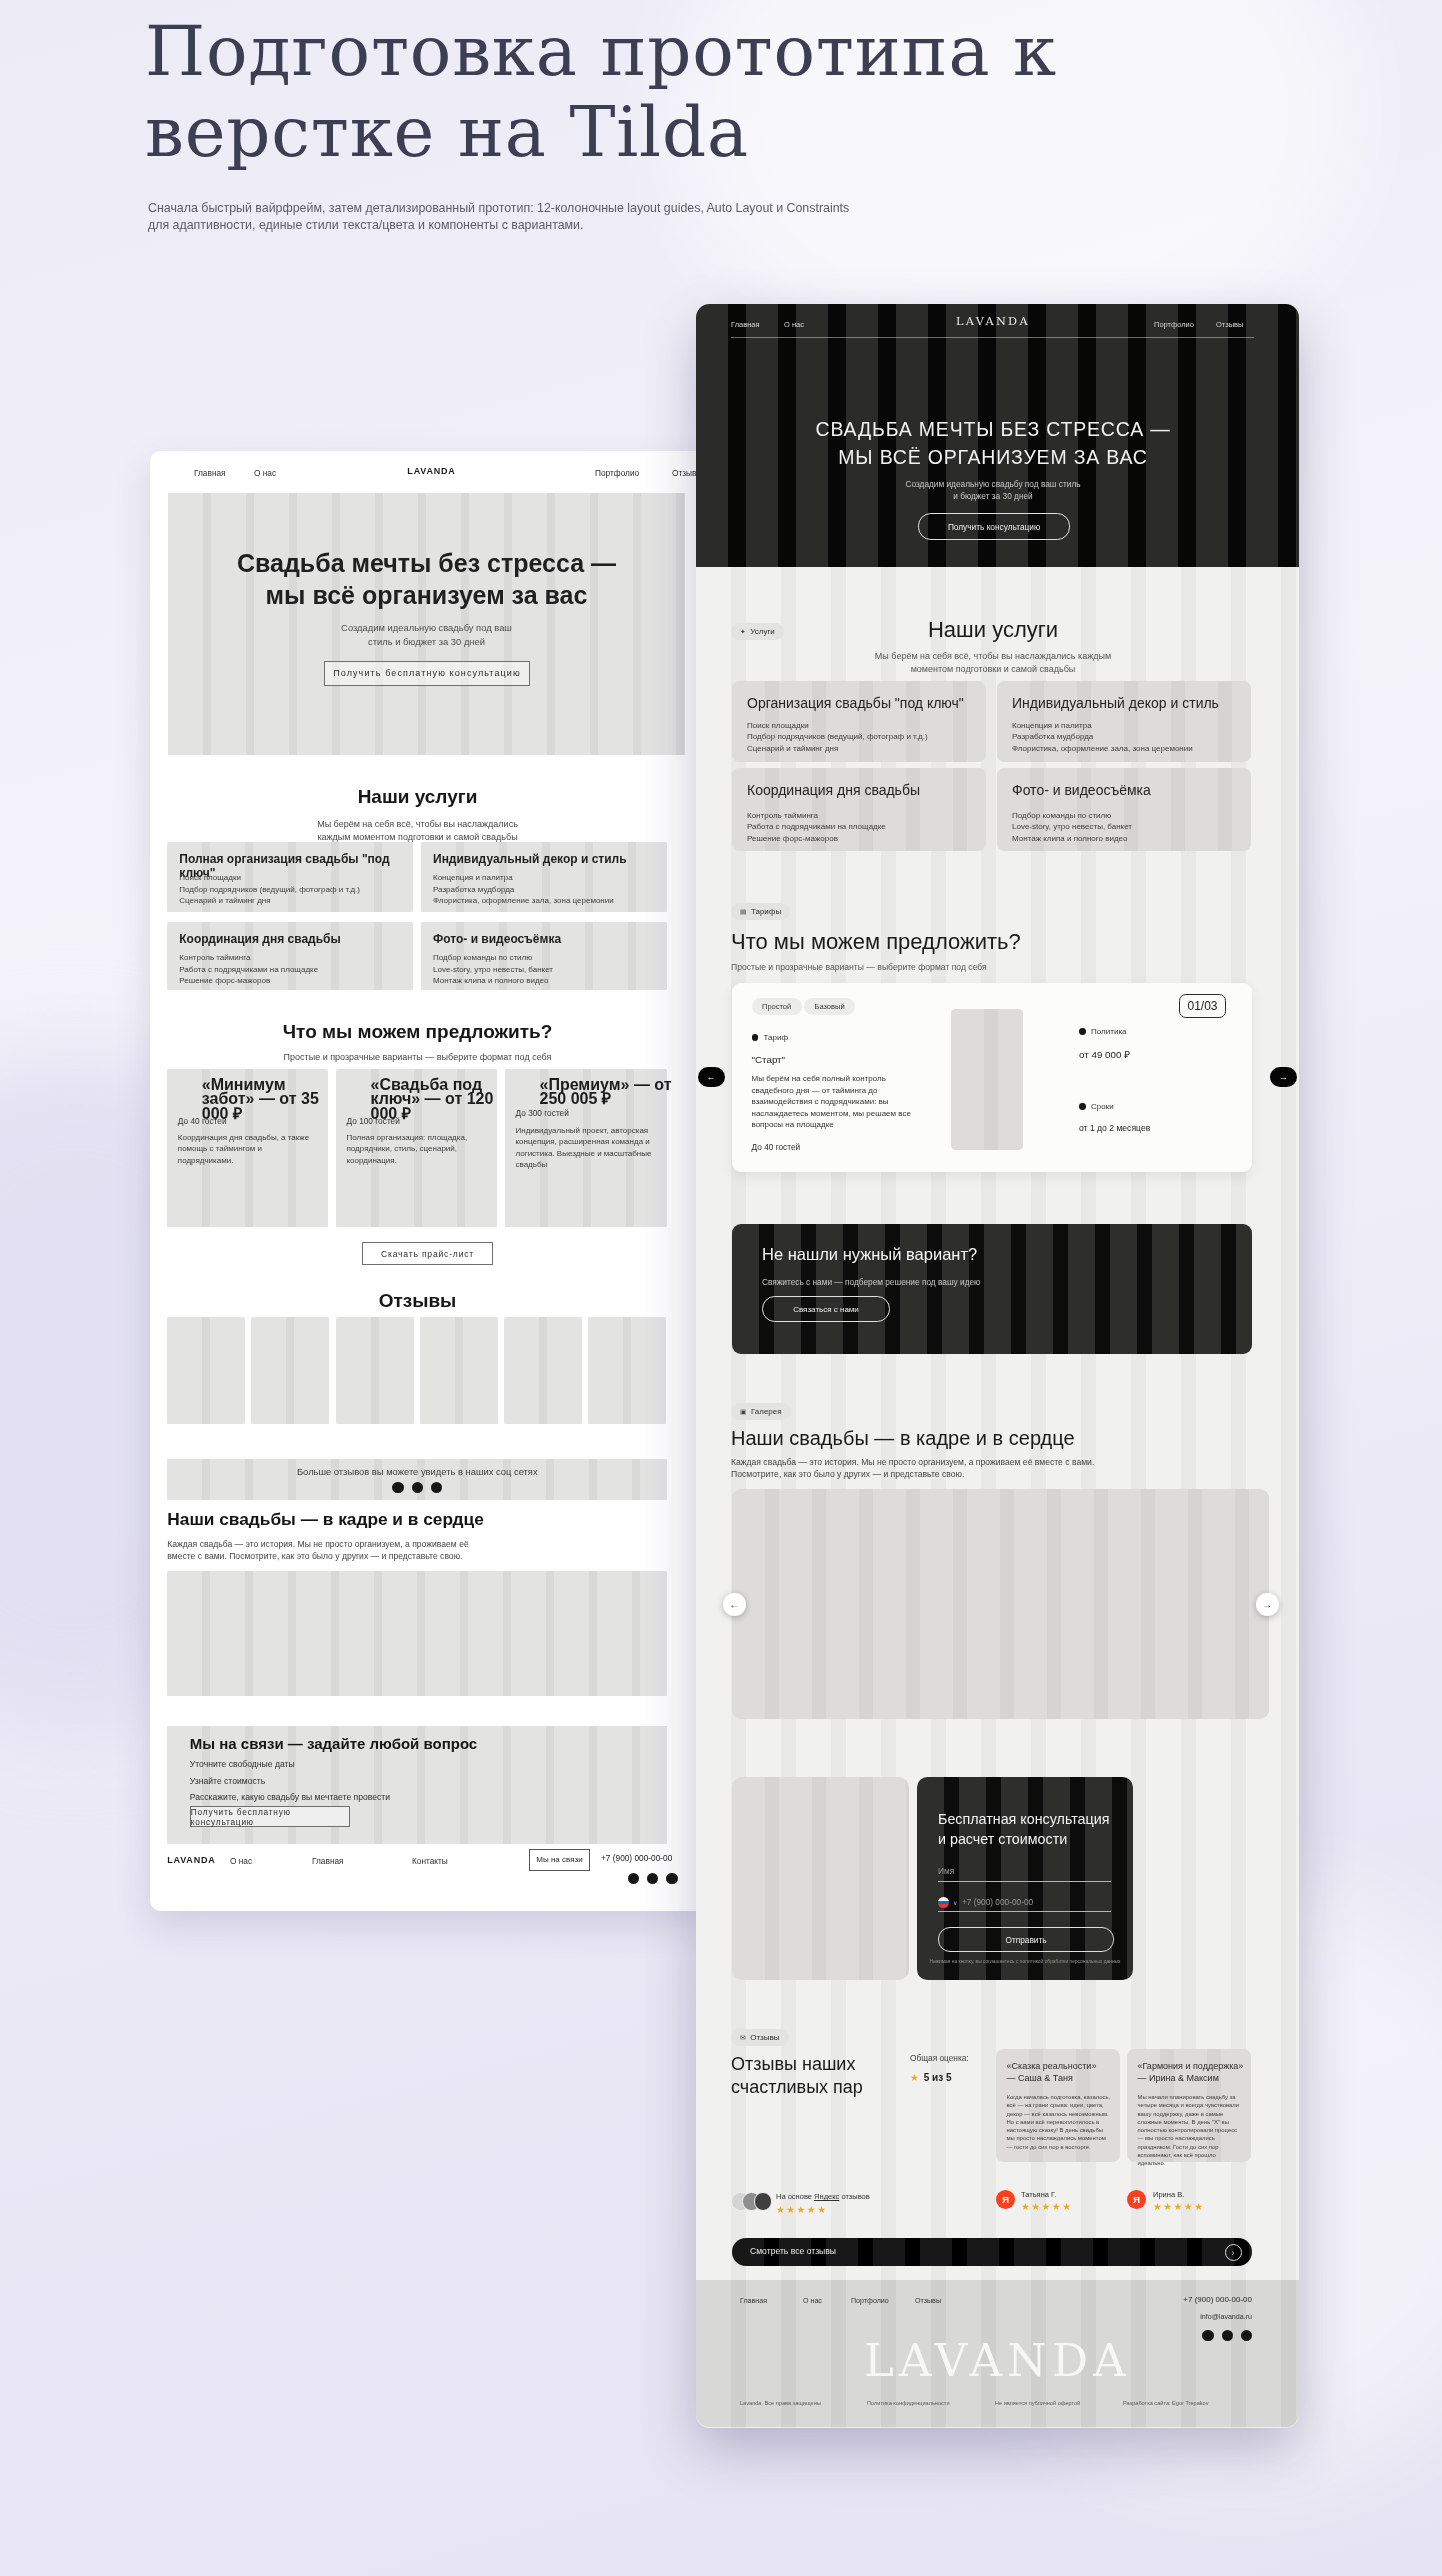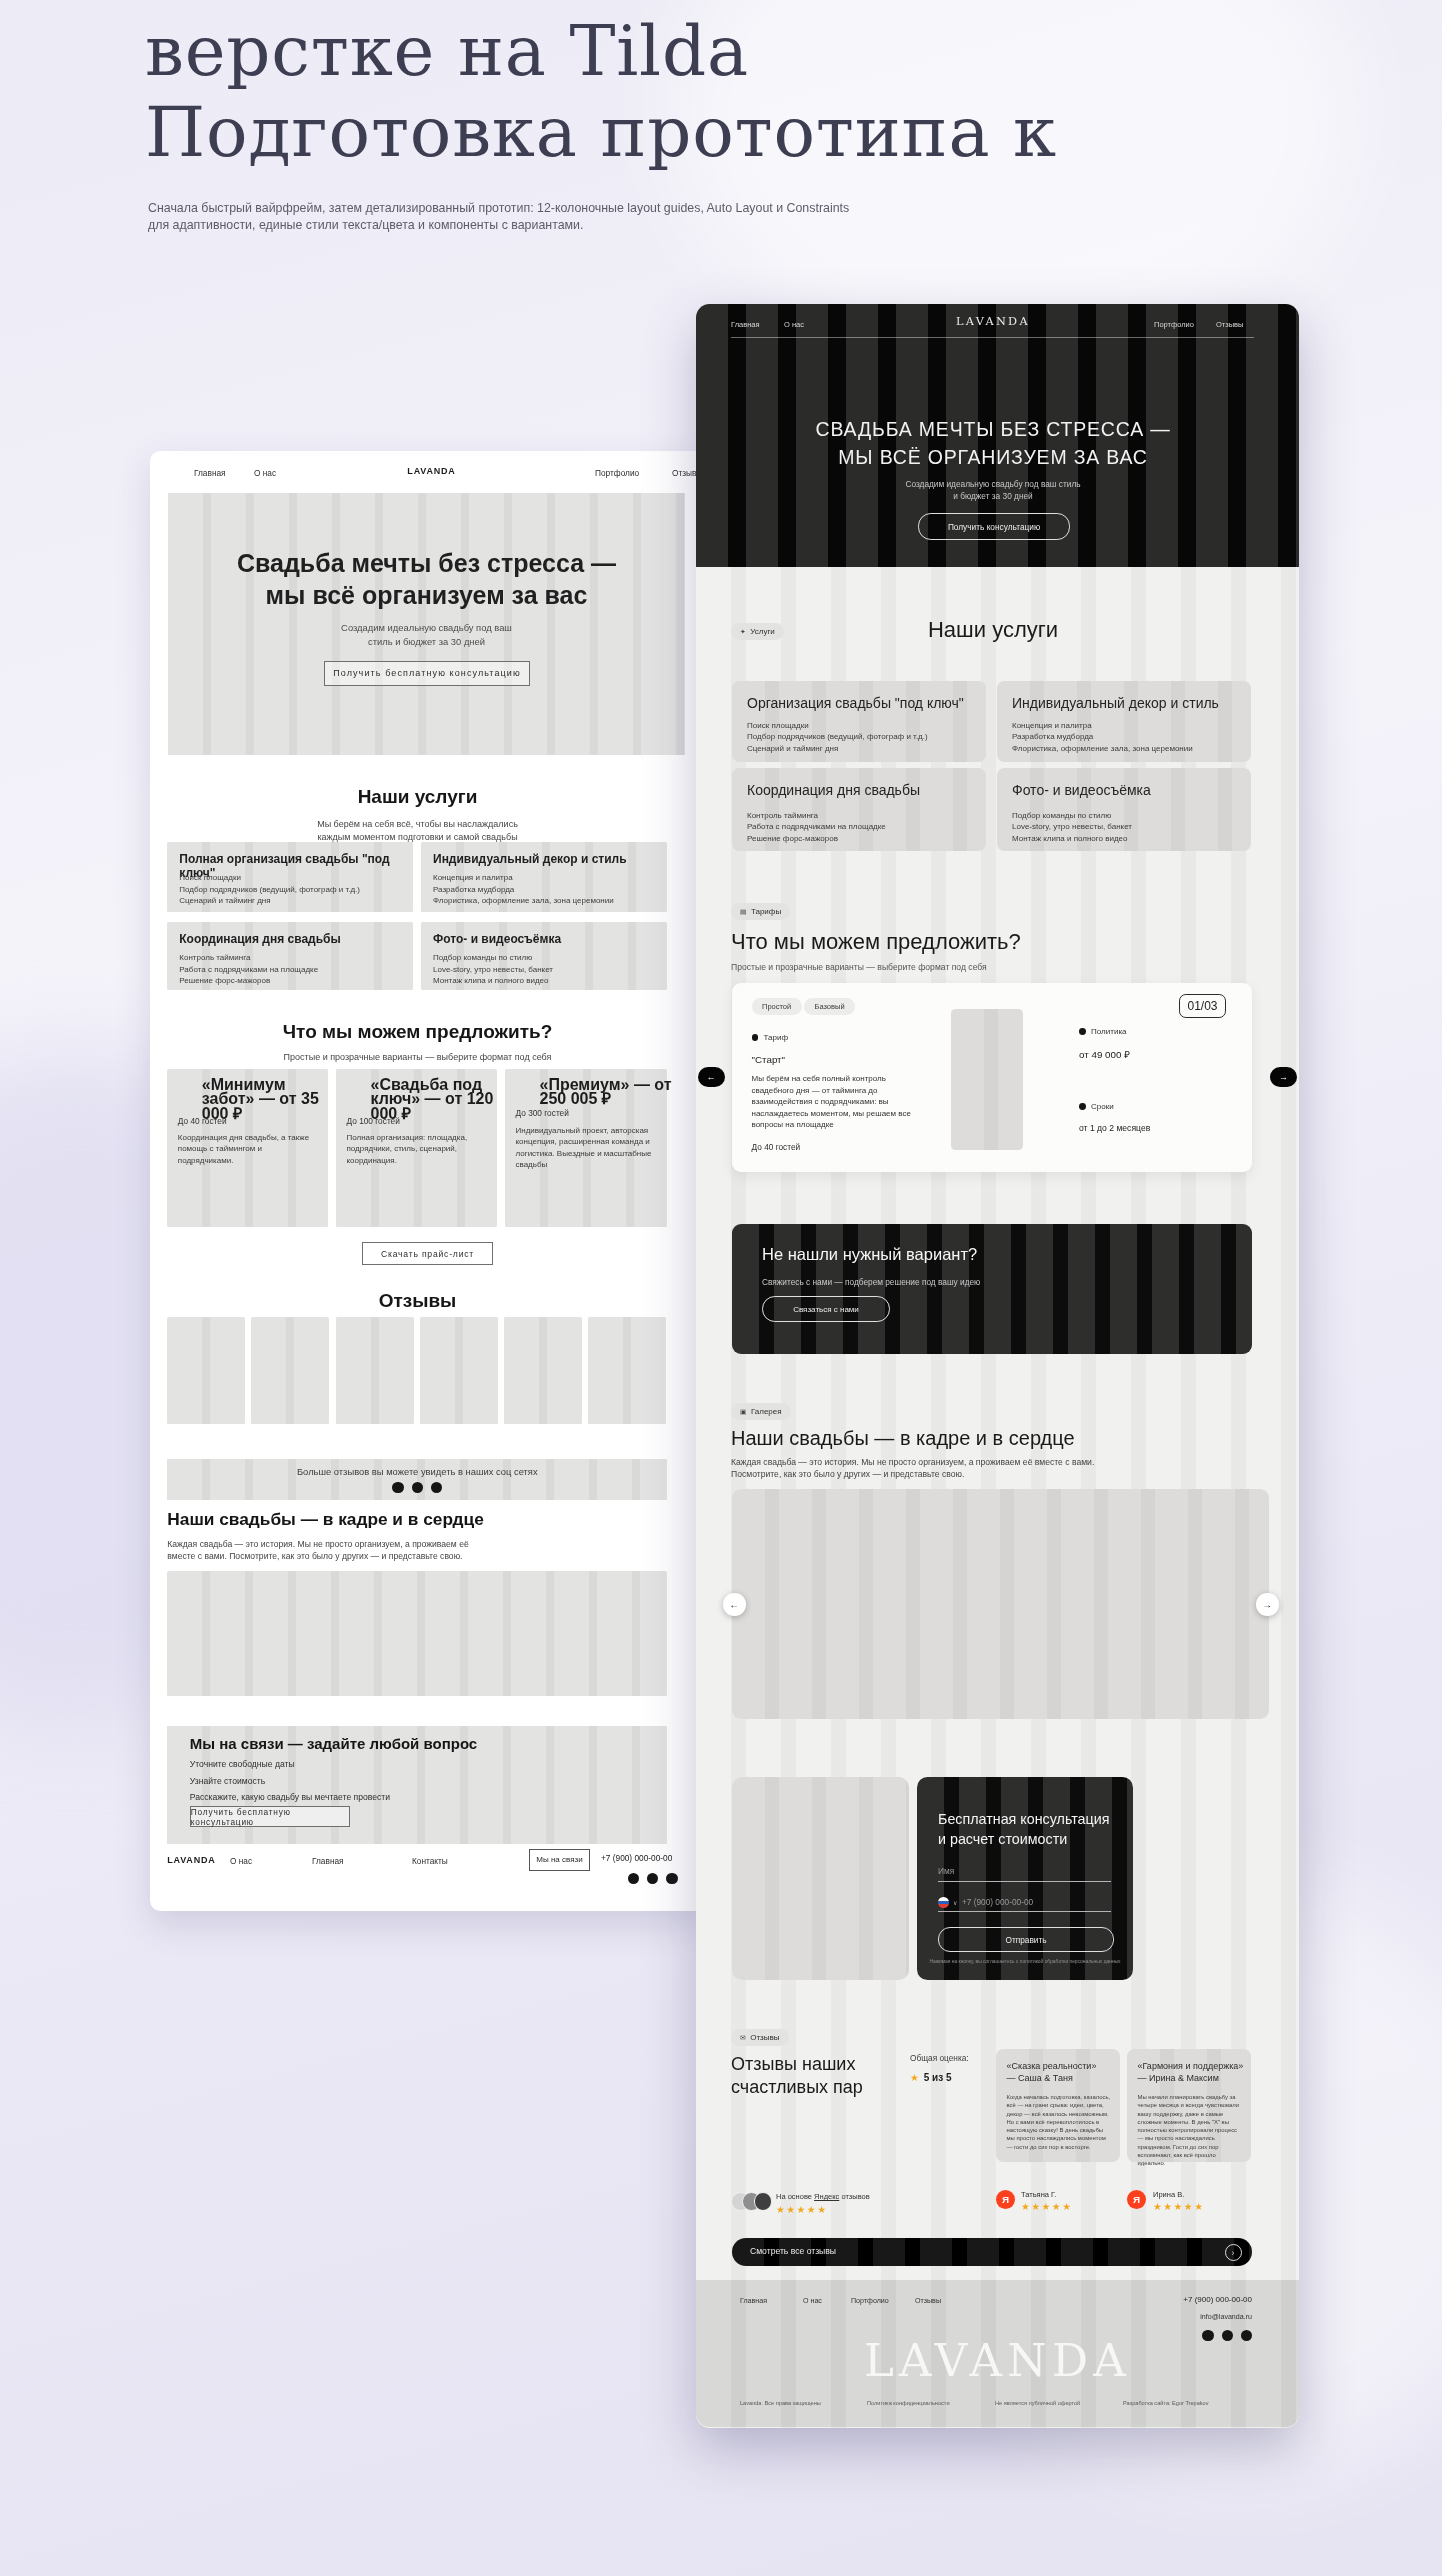--- a/index.html
+++ b/index.html
@@ -76,22 +76,22 @@
          display:flex;align-items:center;justify-content:center;}
 </style>
 </head>
 <body>
 
 <div class="blob" style="left:676px;top:-150px;width:676px;height:526px;background:rgba(255,255,255,.55);"></div>
 <div class="blob" style="left:-188px;top:1052px;width:526px;height:676px;background:rgba(223,220,240,.8);"></div>
 <div class="blob" style="left:939px;top:1879px;width:601px;height:601px;background:rgba(255,255,255,.45);"></div>
 
 <div class="abs page-title" style="left:145px;top:10.5px;width:1127px;">
+  <div>Подготовка прототипа к</div>
   <div>верстке на Tilda</div>
-  <div>Подготовка прототипа к</div>
 </div>
 <div class="abs page-desc" style="left:148px;top:200px;width:1052px;">
   <div>Сначала быстрый вайрфрейм, затем детализированный прототип: 12-колоночные layout guides, Auto Layout и Constraints</div>
   <div>для адаптивности, единые стили текста/цвета и компоненты с вариантами.</div>
 </div>
 
 <div class="mockup wf-card">
 
   <span class="abs wf-nav" style="left:44px;top:16.5px;">Главная</span>
   <span class="abs wf-nav" style="left:104px;top:16.5px;">О нас</span>
@@ -230,20 +230,24 @@
       <div>и бюджет за 30 дней</div>
     </div>
     <div class="abs pill-btn" style="left:222px;top:209px;width:150px;height:25px;">Получить консультацию</div>
   </div>
 
   <div class="badge" style="left:35px;top:319px;">
     <span class="ic">✦</span>
     <span>Услуги</span>
   </div>
   <div class="abs p-sec-title" style="left:0;top:313px;width:594px;text-align:center;">Наши услуги</div>
+  <div class="abs p-sec-sub" style="left:0;top:346px;width:594px;text-align:center;">
+    <div>Мы берём на себя всё, чтобы вы наслаждались каждым</div>
+    <div>моментом подготовки и самой свадьбы</div>
+  </div>
   <div class="abs st-mid p-card" style="left:36px;top:377px;width:254px;height:81px;">
     <div class="abs p-card-t" style="left:15px;top:13.5px;">Организация свадьбы "под ключ"</div>
     <div class="abs p-card-l" style="left:15px;top:39px;">
       <div>Поиск площадки</div>
       <div>Подбор подрядчиков (ведущий, фотограф и т.д.)</div>
       <div>Сценарий и тайминг дня</div>
     </div>
   </div>
   <div class="abs st-mid p-card" style="left:301px;top:377px;width:254px;height:81px;">
     <div class="abs p-card-t" style="left:15px;top:13.5px;">Индивидуальный декор и стиль</div>

